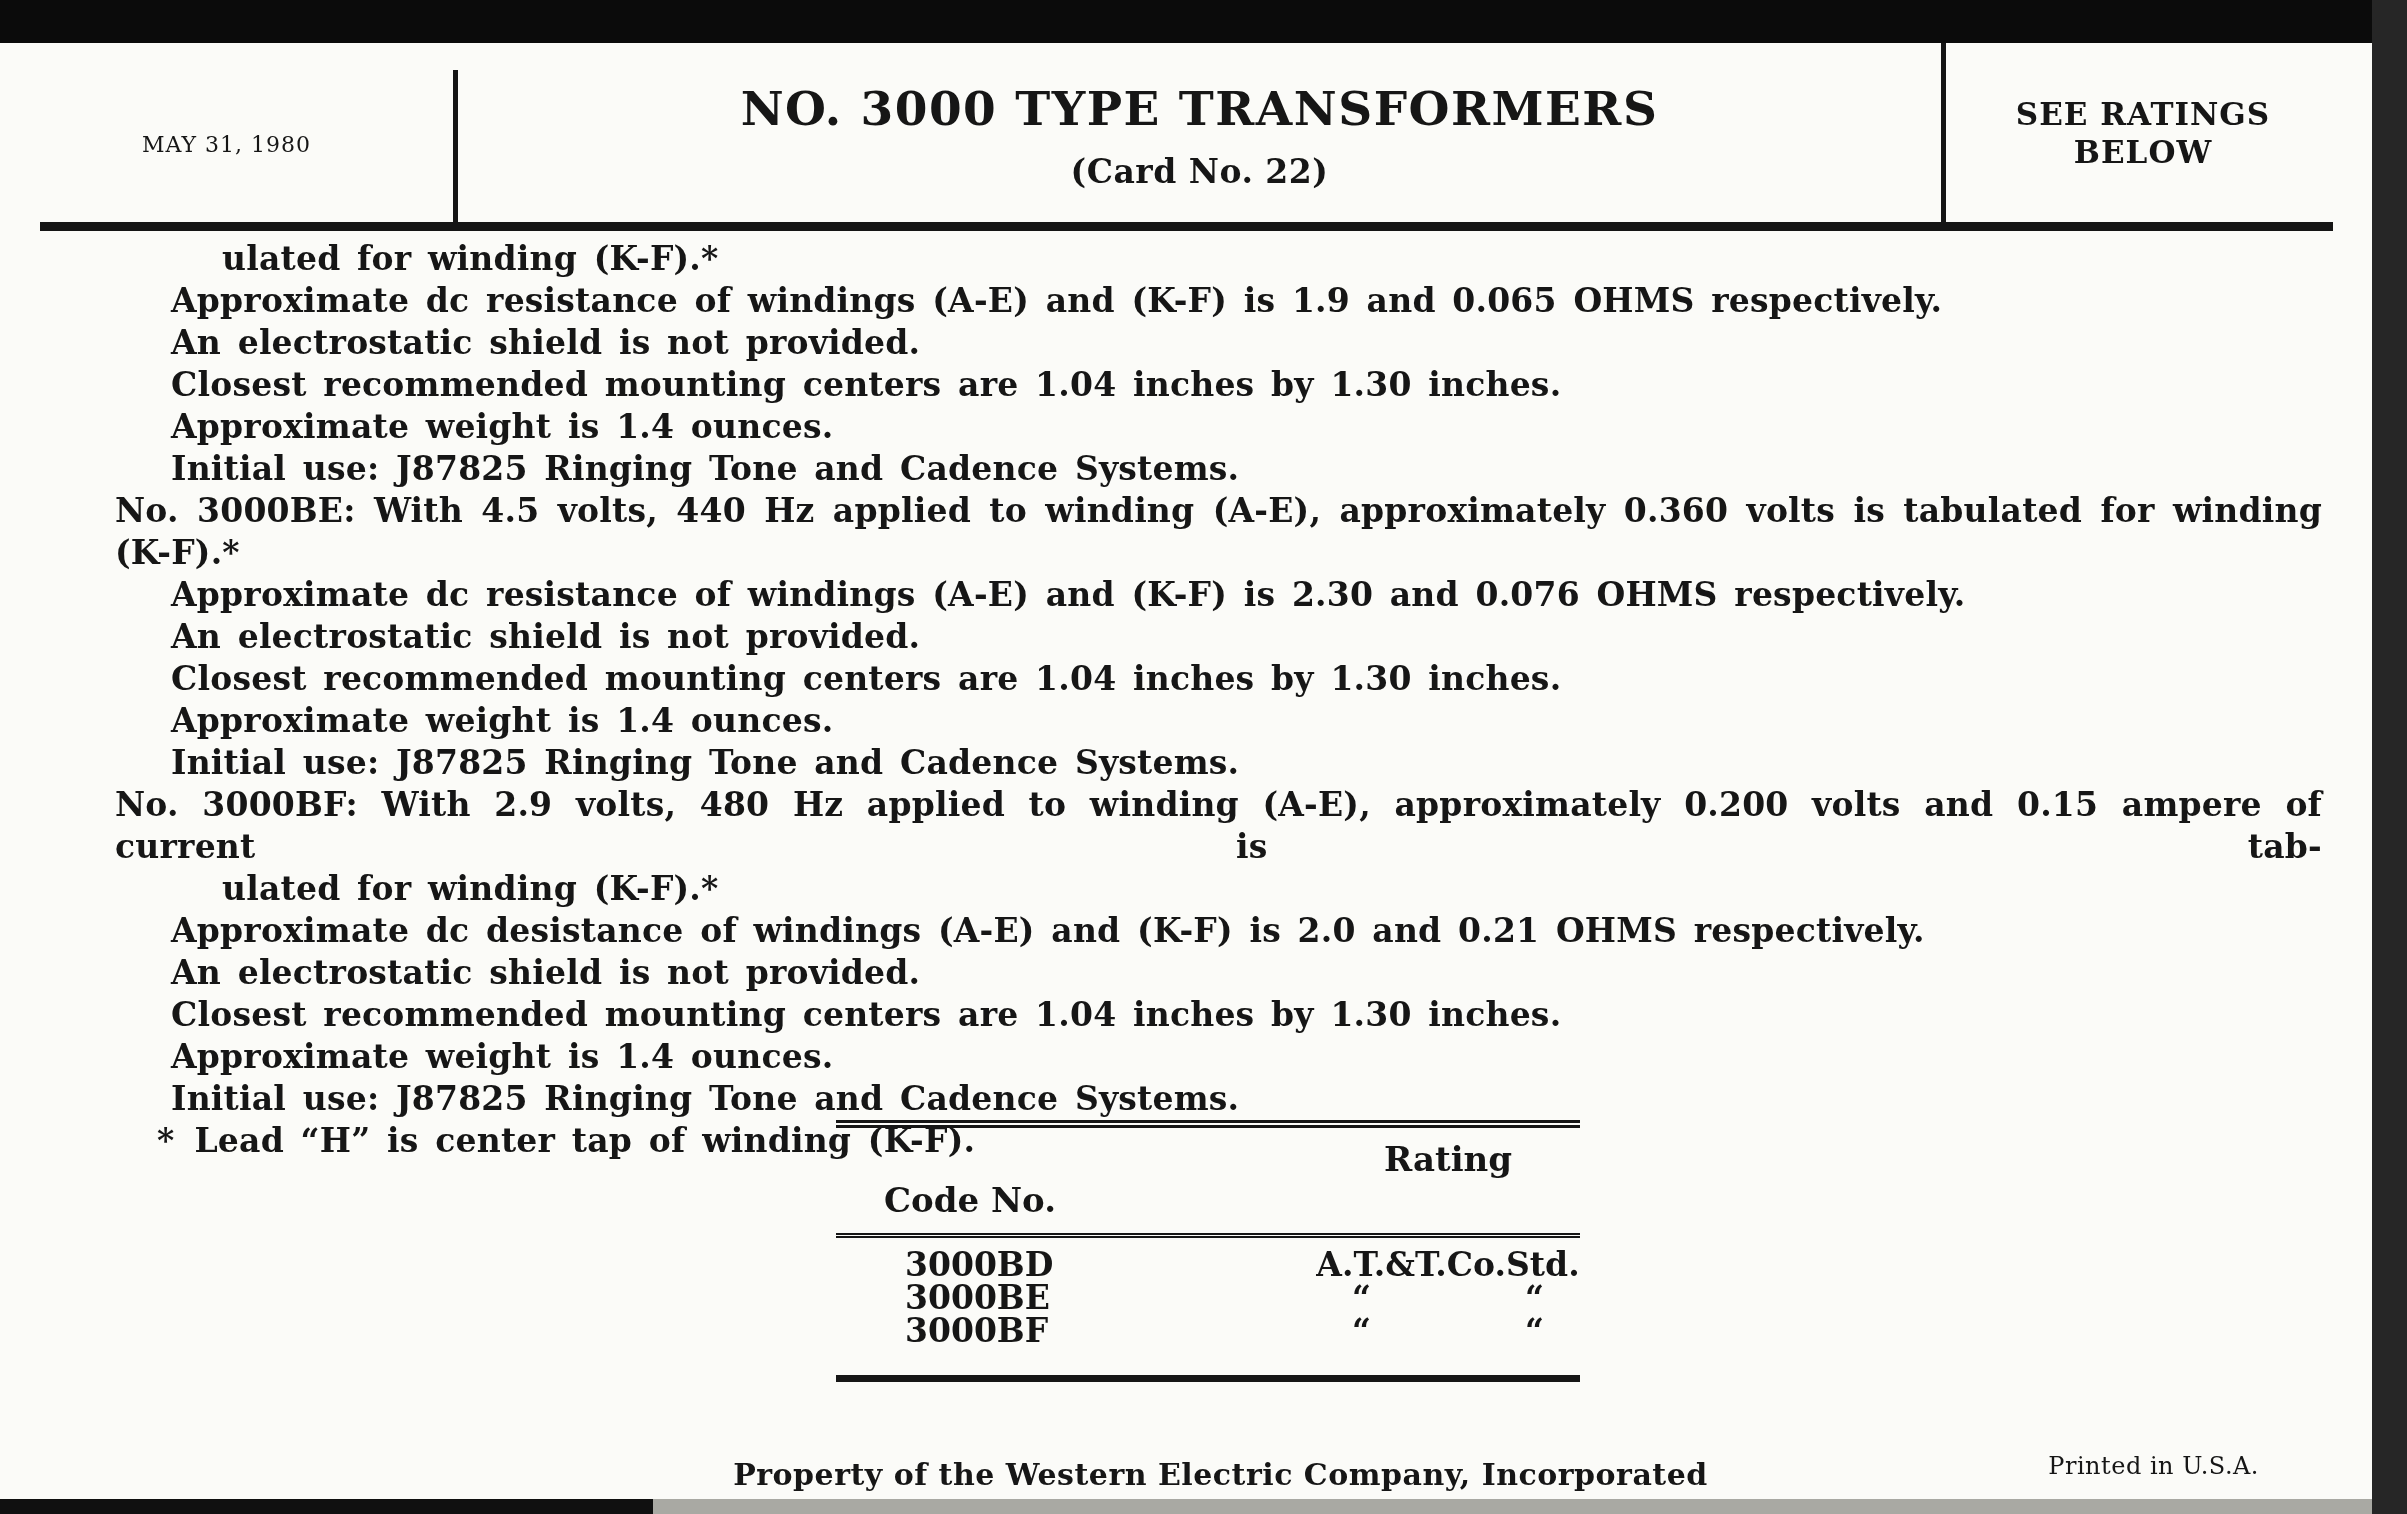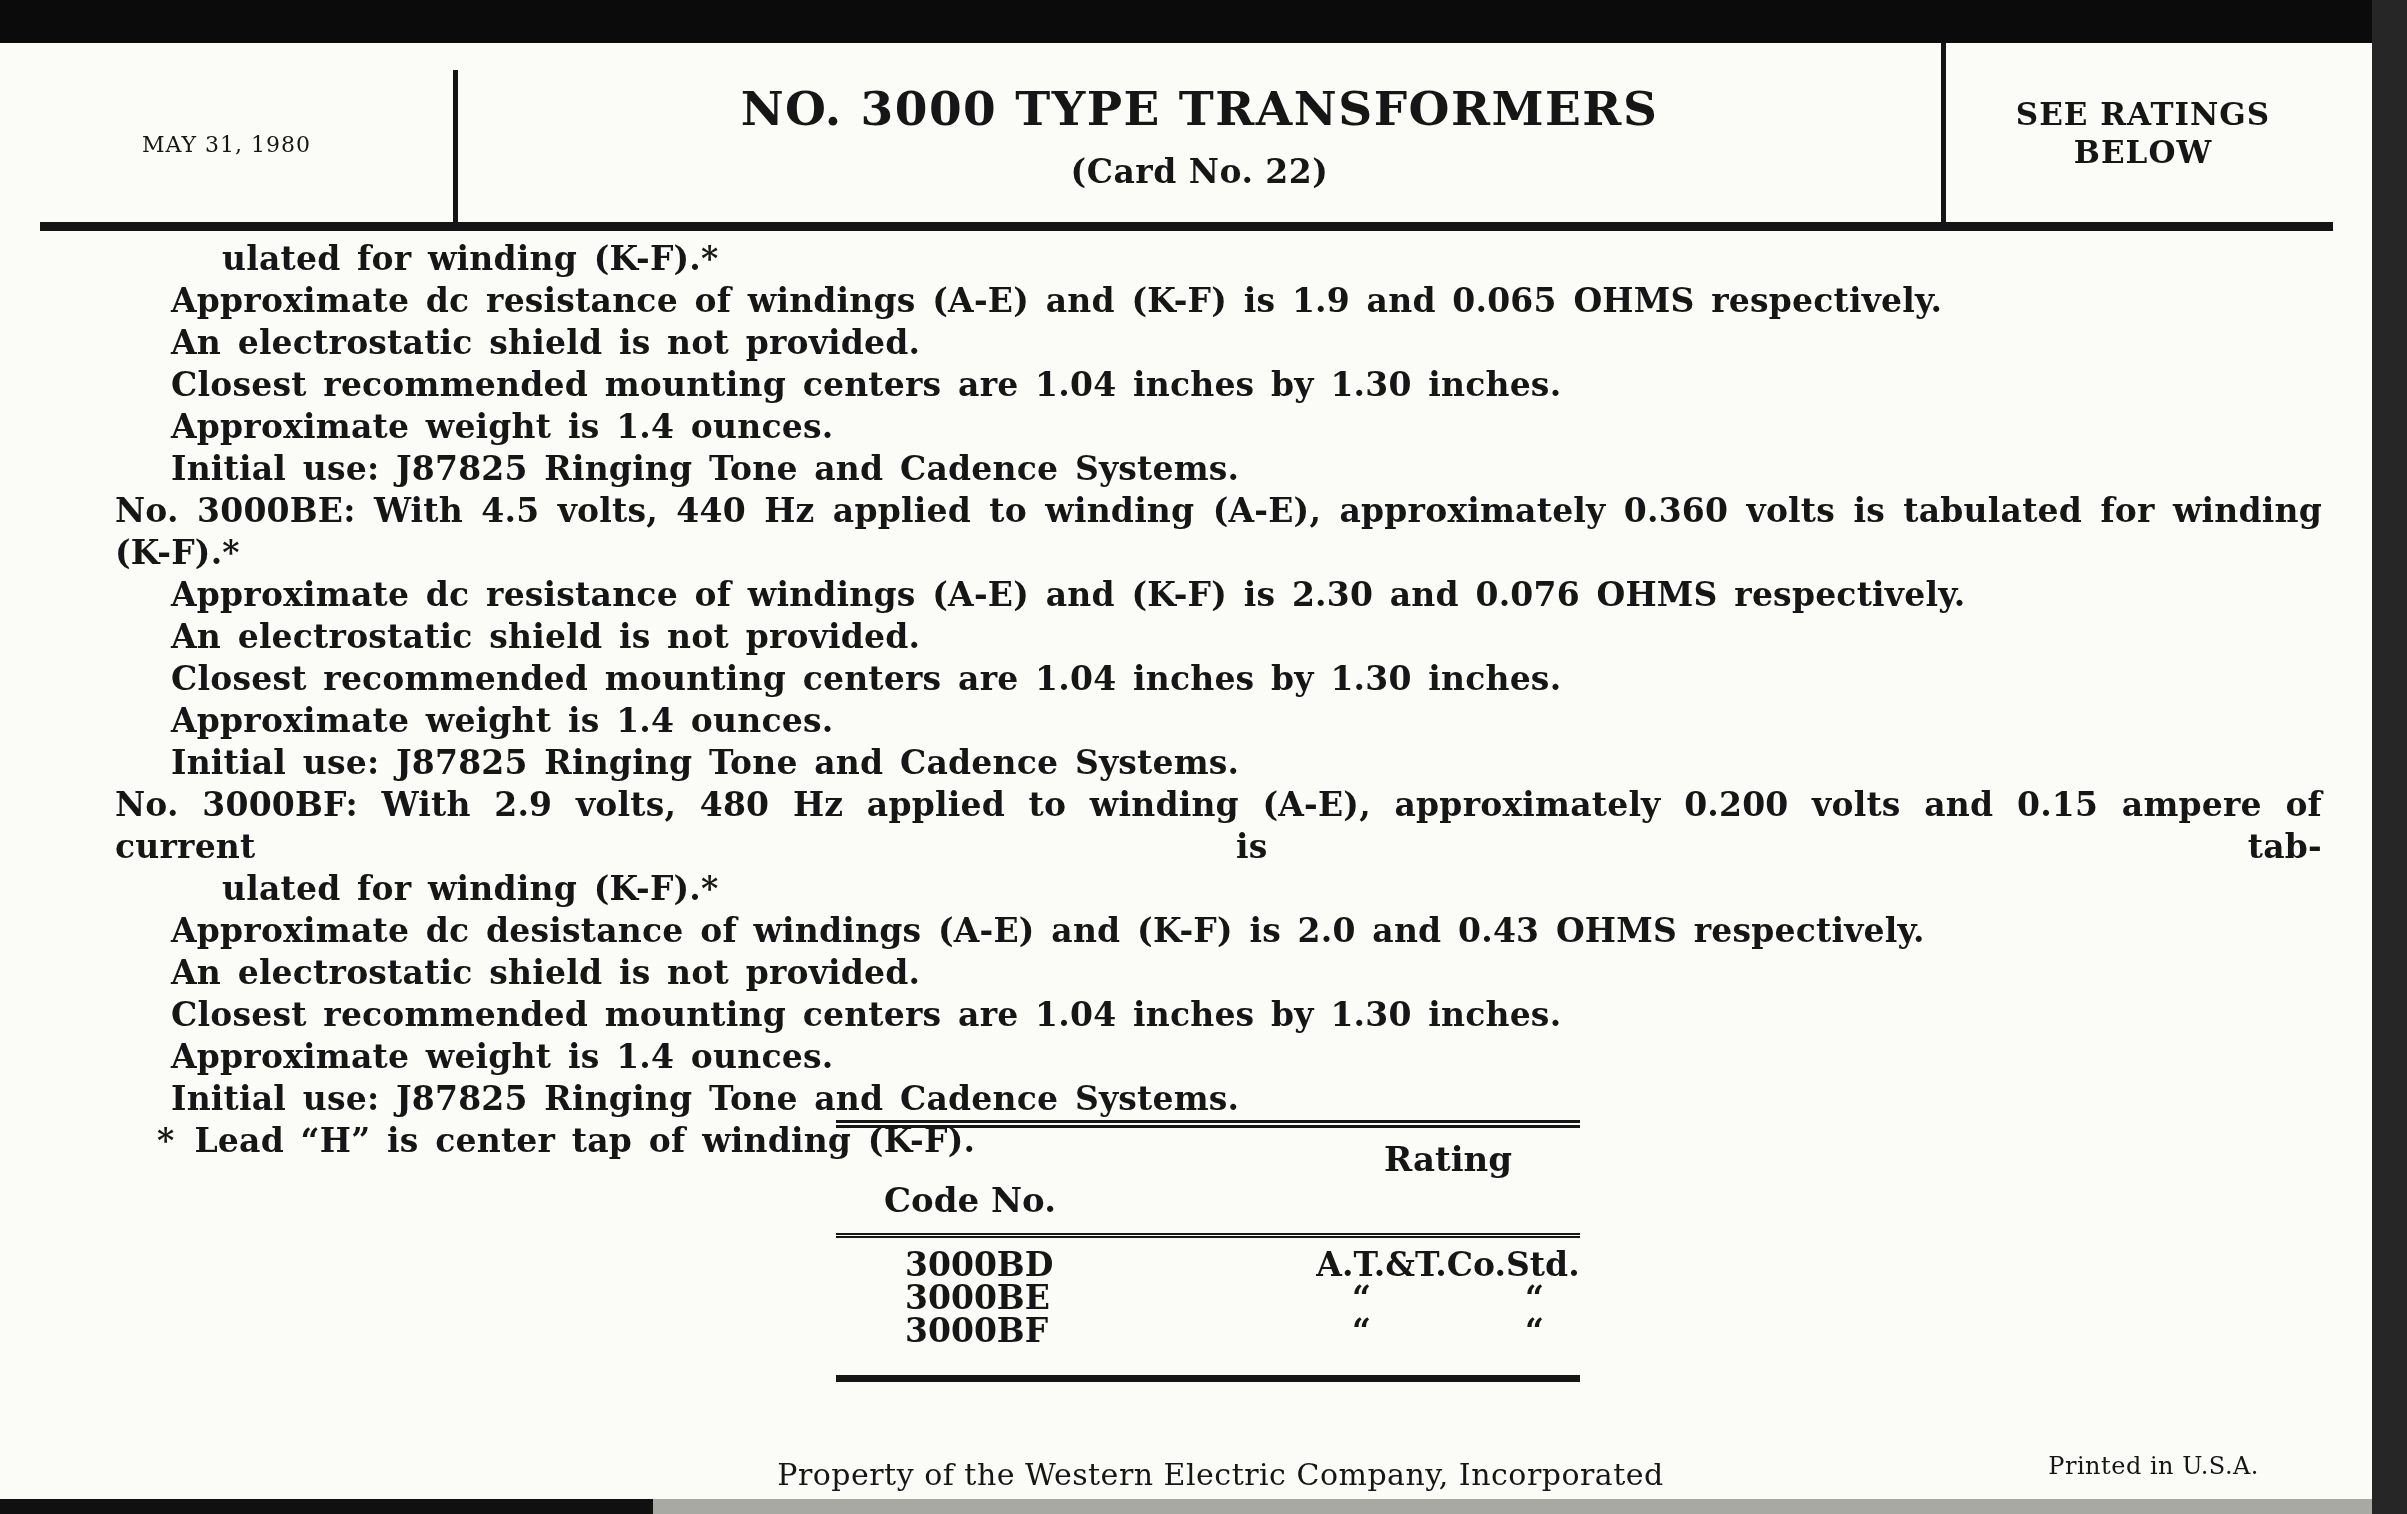--- a/index.html
+++ b/index.html
@@ -55,21 +55,21 @@
   .th-rating { width:264px; text-align:center; }
   .tbl-body  { padding:10px 0 28px; border-bottom:7px solid #161616; }
   .tbl-row   { display:flex; font-size:33px; font-weight:700; line-height:33px; }
   .td-code   { width:480px; padding-left:69px; }
   .td-rating { width:264px; text-align:center; }
   .ditto-pair { display:flex; justify-content:space-between; padding:0 36px; width:264px; }
 
   
   .footer-property {
     position:absolute; left:0; top:1414px; width:2372px; text-align:center;
-    text-indent:69px; font-size:30px; font-weight:400; letter-spacing:0.5px;
+    text-indent:69px; font-size:30px; font-weight:700; letter-spacing:0.5px;
   }
   .footer-printed {
     position:absolute; right:113px; top:1409px;
     font-size:24px; font-weight:400; letter-spacing:0.5px;
   }
 </style>
 </head>
 <body>
 
 <div class="scan">
@@ -111,21 +111,21 @@
         <div class="line-detail">Approximate dc resistance of windings (A-E) and (K-F) is 2.30 and 0.076 OHMS respectively.</div>
         <div class="line-detail">An electrostatic shield is not provided.</div>
         <div class="line-detail">Closest recommended mounting centers are 1.04 inches by 1.30 inches.</div>
         <div class="line-detail">Approximate weight is 1.4 ounces.</div>
         <div class="line-detail">Initial use: J87825 Ringing Tone and Cadence Systems.</div>
       </div>
 
       <div>
         <div class="line-first">No. 3000BF: With 2.9 volts, 480 Hz applied to winding (A-E), approximately 0.200 volts and 0.15 ampere of current is tab-</div>
         <div class="line-cont">ulated for winding (K-F).*</div>
-        <div class="line-detail">Approximate dc desistance of windings (A-E) and (K-F) is 2.0 and 0.43 OHMS respectively.</div>
+        <div class="line-detail">Approximate dc desistance of windings (A-E) and (K-F) is 2.0 and 0.21 OHMS respectively.</div>
         <div class="line-detail">An electrostatic shield is not provided.</div>
         <div class="line-detail">Closest recommended mounting centers are 1.04 inches by 1.30 inches.</div>
         <div class="line-detail">Approximate weight is 1.4 ounces.</div>
         <div class="line-detail">Initial use: J87825 Ringing Tone and Cadence Systems.</div>
       </div>
 
       <div class="line-footnote">
         <span class="fn-marker">*</span><span>Lead “H” is center tap of winding (K-F).</span>
       </div>
     </div>

